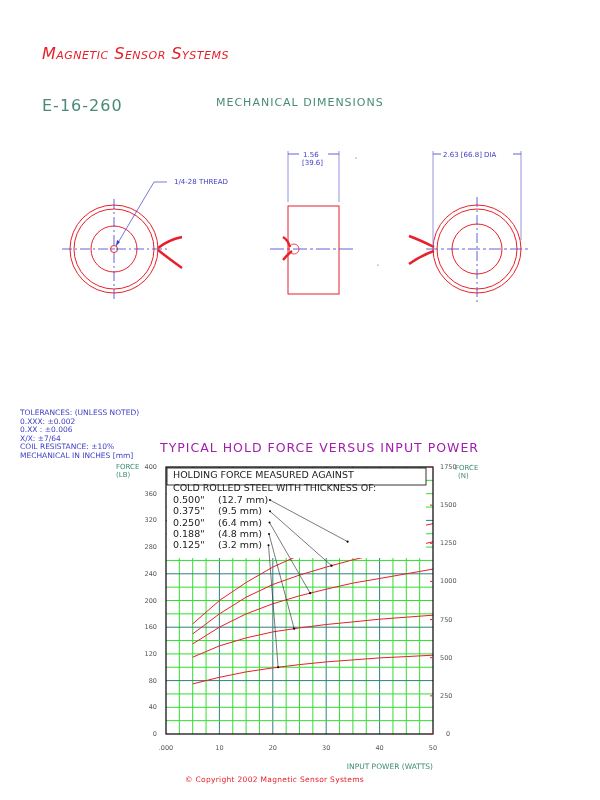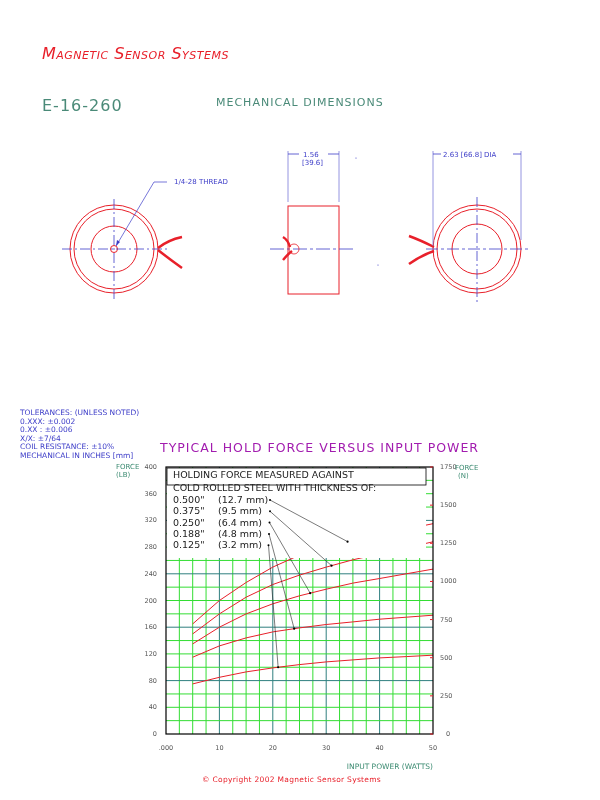--- a/index.html
+++ b/index.html
@@ -3,21 +3,21 @@
 <meta charset="utf-8">
 <style>
   html, body { margin:0; padding:0; background:#ffffff; }
   body { width:600px; height:800px; position:relative; overflow:hidden; font-family:"DejaVu Sans", sans-serif; }
   .abs { position:absolute; }
   .brand { left:42px; top:44px; color:#e8202a; font-size:16px; letter-spacing:0.5px; font-variant:small-caps; font-family:"DejaVu Sans", sans-serif;font-style:italic; }
   .partno { left:42px; top:96px; color:#4a8a78; font-size:16px; letter-spacing:1px; }
   .mechtitle { left:192px; top:96px; color:#4a8a78; font-size:11px; letter-spacing:1px;margin-left:24px; }
   .tol { left:20px; top:361px; color:#3c3cc8; font-size:7.5px; line-height:8.6px;margin-top:48px; }
   .chart-title { left:160px; top:440px; color:#a21caf; font-size:12.5px; letter-spacing:1px; }
-  .copyright { left:202px; top:775px; color:#e8202a; font-size:7.5px; letter-spacing:0.3px; }
+  .copyright { left:185px; top:775px; color:#e8202a; font-size:7.5px; letter-spacing:0.3px; }
   svg { position:absolute; left:0; top:0; }
   .axis-label { fill:#3a8a70; font-size:7px; font-family:"DejaVu Sans", sans-serif; }
   .tick-label { fill:#555555; font-size:6.5px; font-family:"DejaVu Sans", sans-serif; }
   .legend-text { fill:#222222; font-size:9.5px; font-family:"DejaVu Sans", sans-serif; }
   .dim-text { fill:#3c3cc8; font-size:7px; font-family:"DejaVu Sans", sans-serif; }
 </style>
 </head>
 <body>
 
 <div class="abs brand">Magnetic Sensor Systems</div>

